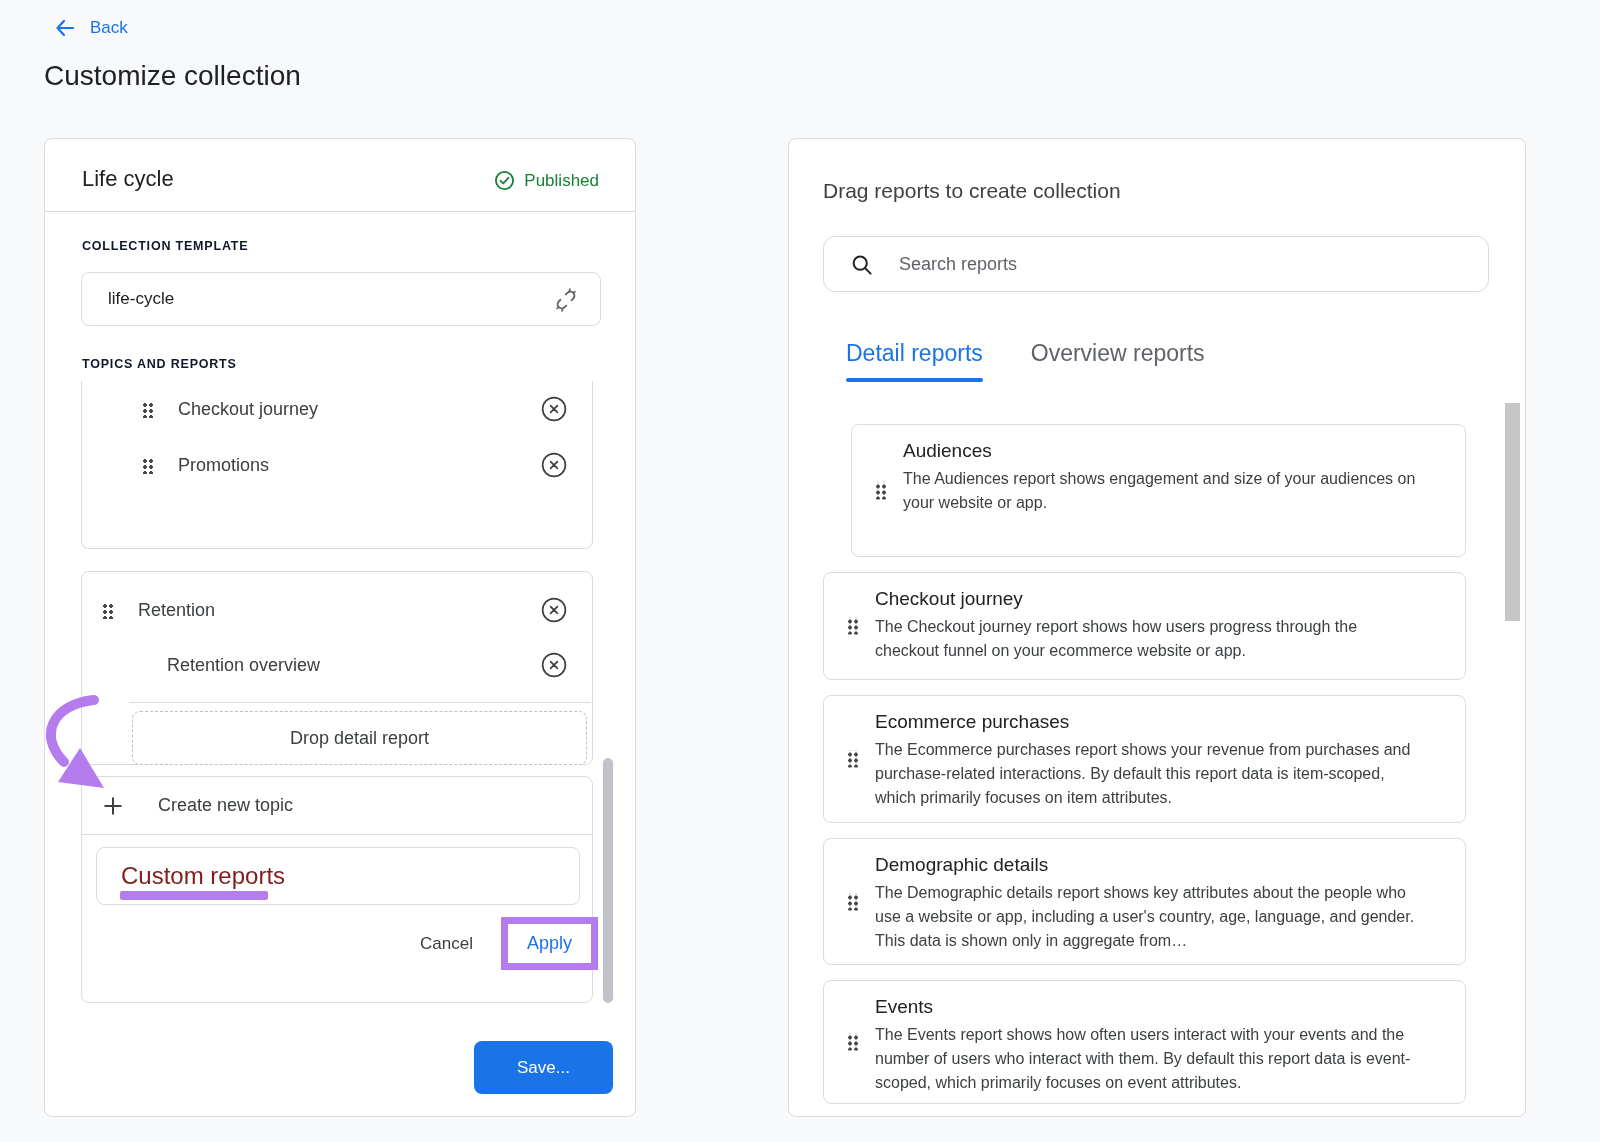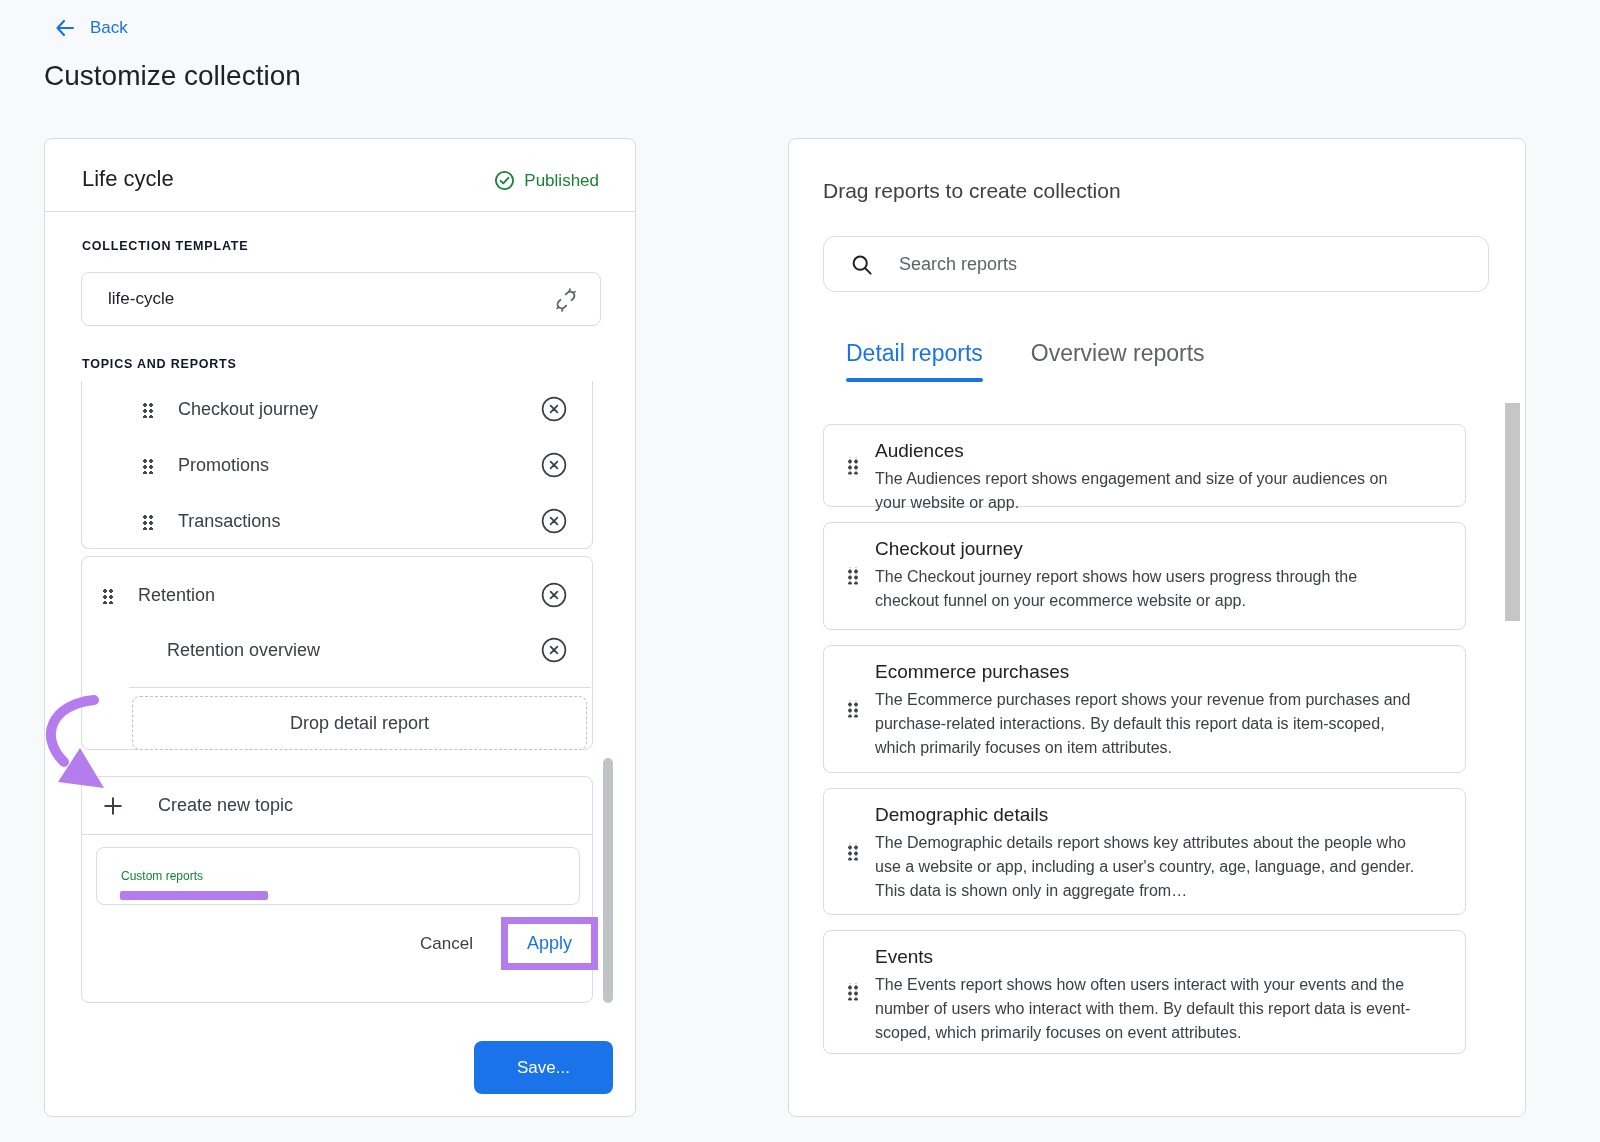--- a/index.html
+++ b/index.html
@@ -25,21 +25,21 @@
   .tpl-label { top: 100px; }
   .tpl-input-wrap { position: absolute; left: 36px; top: 133px; width: 520px; height: 54px;
                     border: 1px solid #dadce0; border-radius: 8px; background: #fff; }
   .tpl-input { width: 100%; height: 100%; border: none; outline: none; background: transparent;
                padding: 0 60px 0 26px; font-family: inherit; font-size: 17px; font-weight: 500; color: #202124; }
   .tpl-unlink { position: absolute; right: 22px; top: 15px; }
   .topics-label { top: 218px; }
 
   .topic-box { position: absolute; left: 36px; width: 512px; border: 1px solid #dadce0; border-radius: 8px; background: #fff; }
   .topic-box.clipped { top: 242px; height: 168px; border-top: none; border-radius: 0 0 8px 8px; }
-  .topic-box.retention { top: 417px; height: 194px; }
+  .topic-box.retention { top: 432px; height: 194px; }
   .topic-box.create { top: 637px; height: 227px; }
 
   .trow { position: relative; display: flex; align-items: center; height: 56px; }
   .trow .dots { margin-left: 60px; }
   .trow.lvl-topic .dots { margin-left: 20px; }
   .trow-label { margin-left: 25px; font-size: 18px; color: #3c4043; }
   .trow.child .trow-label { margin-left: 85px; }
   .remove-btn { position: absolute; right: 17px; top: 50%; transform: translateY(-50%);
                 background: none; border: none; cursor: pointer; line-height: 0; padding: 6px; }
 
@@ -51,21 +51,21 @@
   .drop-zone { position: absolute; left: 50px; top: 139px; width: 455px; height: 54px;
                border: 1px dashed #bdc1c6; border-radius: 8px; display: flex; align-items: center;
                justify-content: center; font-size: 18px; color: #3c4043; background: #fff; }
 
   .create-row { display: flex; align-items: center; height: 57px; padding-left: 20px; gap: 34px; cursor: pointer; }
   .create-row span { font-size: 18px; color: #3c4043; }
   .create-divider { position: absolute; left: 0; top: 57px; width: 100%; height: 1px; background: #dadce0; }
   .newtopic-input-wrap { position: absolute; left: 14px; top: 70px; width: 484px; height: 58px;
                          border: 1px solid #dadce0; border-radius: 8px; background: #fff; }
   .newtopic-input { width: 100%; height: 100%; border: none; outline: none; background: transparent;
-                    padding: 0 20px 0 24px; font-family: inherit; font-size: 12px; color: #15803d; }
+                    padding: 0 20px 0 24px; font-family: inherit; font-size: 24px; color: #7f1d1d; }
   .annot-underline { position: absolute; left: 23px; top: 43px; width: 148px; height: 9px;
                      border-radius: 2px; background: #b57cee; pointer-events: none; }
   .actions-row { position: absolute; top: 140px; right: -6px; display: flex; align-items: center; gap: 28px; }
   .cancel-btn { background: none; border: none; font-family: inherit; font-size: 17px; font-weight: 500;
                 color: #3c4043; cursor: pointer; }
   .apply-annot { border: 7px solid #b57cee; background: #fff; }
   .apply-btn { display: block; background: #fff; border: none; font-family: inherit; font-size: 18px;
                font-weight: 500; color: #1a73e8; padding: 9px 19px; cursor: pointer; }
 
   .left-scrollbar { position: absolute; left: 558px; top: 619px; width: 10px; height: 245px;
@@ -88,21 +88,21 @@
   .tab.active { color: #1a73e8; font-weight: 500; }
   .tab.inactive { color: #5f6368; font-weight: 400; }
   .tab-underline { position: absolute; left: 0; right: 0; bottom: 0; height: 4px; border-radius: 3px; background: #1a73e8; }
 
   .reports { position: absolute; left: 34px; top: 285px; width: 643px; display: flex; flex-direction: column; gap: 15px; }
   .report-card { position: relative; border: 1px solid #dadce0; border-radius: 8px; background: #fff;
                  padding: 15px 24px 0 51px; }
   .report-card .dots { position: absolute; left: 23px; top: 50%; transform: translateY(-50%); }
   .report-title { font-size: 19px; font-weight: 500; color: #202124; margin-bottom: 5px; }
   .report-desc { font-size: 16px; color: #3c4043; line-height: 24px; max-width: 545px; }
-  .h107 { height: 83px; } .h108 { height: 108px; } .h127 { height: 127px; } .h128 { height: 128px; } .h124 { height: 124px; }
+  .h107 { height: 133px; margin-left: 28px; } .h108 { height: 108px; } .h127 { height: 127px; } .h128 { height: 128px; } .h124 { height: 124px; }
 
   .right-scrollbar { position: absolute; left: 716px; top: 264px; width: 15px; height: 218px; background: #c6c6c6; }
 
   
   .annot-arrow { position: absolute; left: 30px; top: 690px; pointer-events: none; }
 </style>
 </head>
 <body>
 
 <div class="page">
@@ -152,30 +152,20 @@
       <div class="trow">
         <span class="dots"></span>
         <span class="trow-label">Promotions</span>
         <button class="remove-btn">
           <svg width="30" height="30" viewBox="0 0 30 30" fill="none">
               <circle cx="15" cy="15" r="11.4" stroke="#3c4043" stroke-width="1.7"></circle>
               <path d="M11.6 11.6 L18.4 18.4 M18.4 11.6 L11.6 18.4" stroke="#3c4043" stroke-width="1.7" stroke-linecap="round"></path>
             </svg>
         </button>
       </div>
-      <div class="trow">
-        <span class="dots"></span>
-        <span class="trow-label">Transactions</span>
-        <button class="remove-btn">
-          <svg width="30" height="30" viewBox="0 0 30 30" fill="none">
-              <circle cx="15" cy="15" r="11.4" stroke="#3c4043" stroke-width="1.7"></circle>
-              <path d="M11.6 11.6 L18.4 18.4 M18.4 11.6 L11.6 18.4" stroke="#3c4043" stroke-width="1.7" stroke-linecap="round"></path>
-            </svg>
-        </button>
-      </div>
     </div>
 
     <div class="topic-box retention">
       <div class="trow lvl-topic" style="margin-top:10px">
         <span class="dots"></span>
         <span class="trow-label">Retention</span>
         <button class="remove-btn">
           <svg width="30" height="30" viewBox="0 0 30 30" fill="none">
               <circle cx="15" cy="15" r="11.4" stroke="#3c4043" stroke-width="1.7"></circle>
               <path d="M11.6 11.6 L18.4 18.4 M18.4 11.6 L11.6 18.4" stroke="#3c4043" stroke-width="1.7" stroke-linecap="round"></path>

